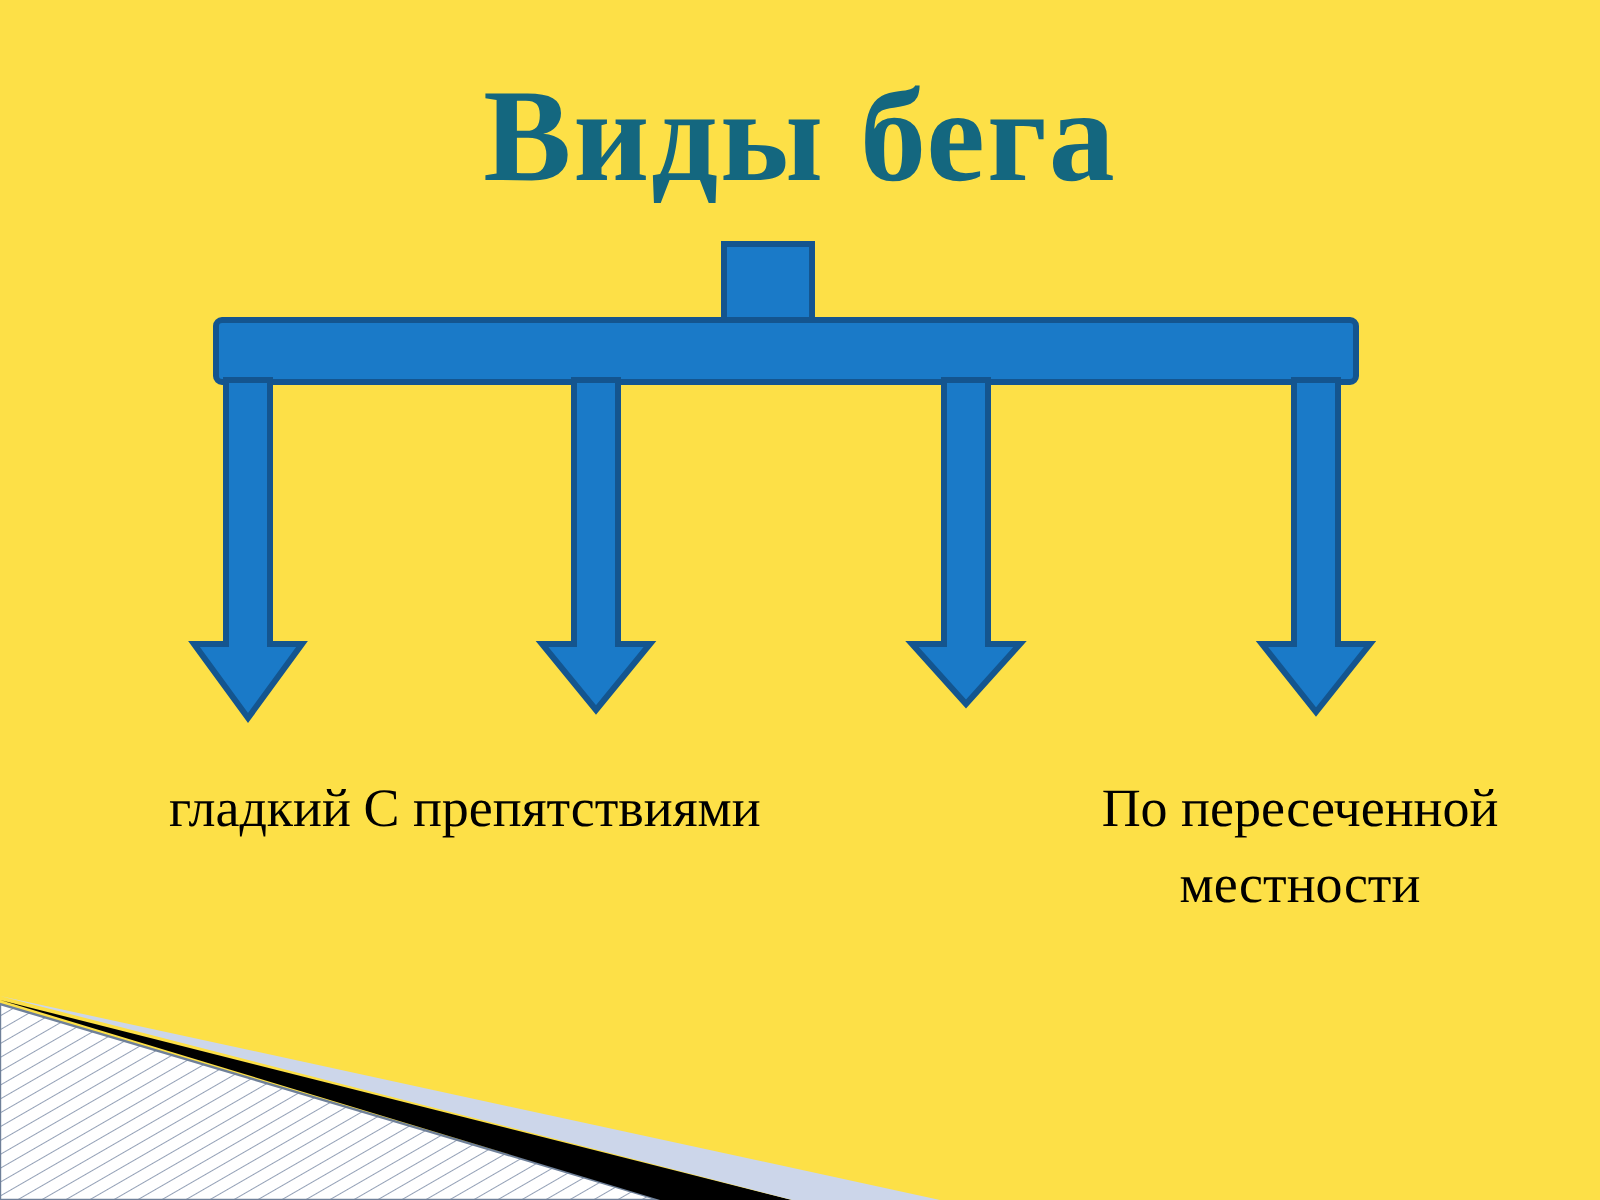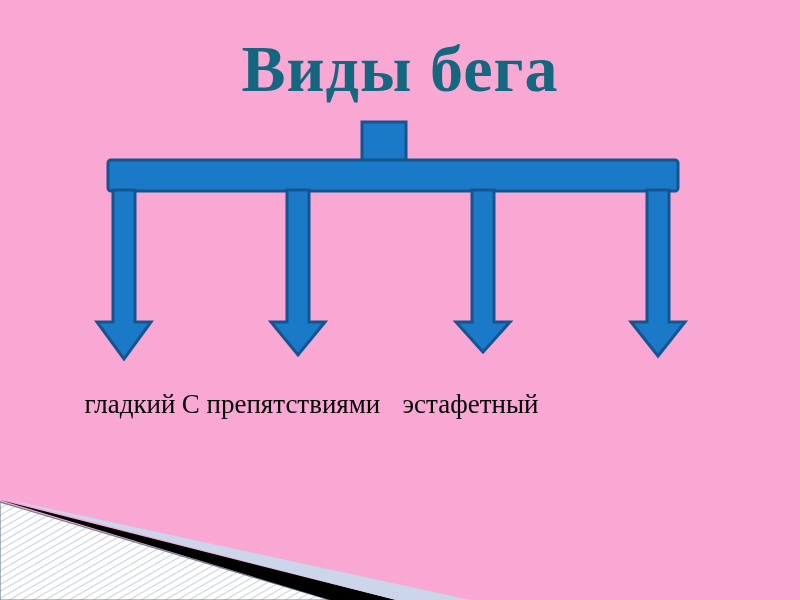--- a/index.html
+++ b/index.html
@@ -10,21 +10,21 @@
     width: 800px;
     height: 600px;
     background: #ffffff;
     font-family: "Liberation Serif", "DejaVu Serif", serif;
     overflow: hidden;
   }
   #slide {
     position: relative;
     width: 800px;
     height: 600px;
-    background: #f9a8d4;
+    background: #fde047;
     overflow: hidden;
   }
 
   
   #title {
     position: absolute;
     left: 0;
     top: 30px;
     width: 800px;
     text-align: center;
@@ -90,22 +90,22 @@
 
     <path d="M 472,190 L 494,190 L 494,322 L 510,322 L 483,352 L 456,322 L 472,322 Z" fill="#1a7ac8" stroke="#14558f" stroke-width="3" stroke-linejoin="miter"></path>
 
     <path d="M 647,190 L 669,190 L 669,322 L 685,322 L 658,356 L 631,322 L 647,322 Z" fill="#1a7ac8" stroke="#14558f" stroke-width="3" stroke-linejoin="miter"></path>
   </svg>
 
   <div class="label" id="label-0">гладкий</div>
 
   <div class="label" id="label-1">С препятствиями</div>
 
-  <div class="label" id="label-2">эстафетный</div>
 
+  <div class="label" id="label-3">По пересеченной местности</div>
 
   <svg id="decoration" viewBox="0 0 800 120" preserveAspectRatio="none">
     <defs>
       <pattern id="hatch" width="6" height="6" patternUnits="userSpaceOnUse" patternTransform="rotate(60)">
         <rect width="6" height="6" fill="#ffffff"></rect>
         <line x1="0" y1="0" x2="0" y2="6" stroke="#93a0b6" stroke-width="1"></line>
       </pattern>
     </defs>
 
     <polygon points="0,22 0,120 330,120" fill="url(#hatch)" stroke="#6f8099" stroke-width="1.2"></polygon>

